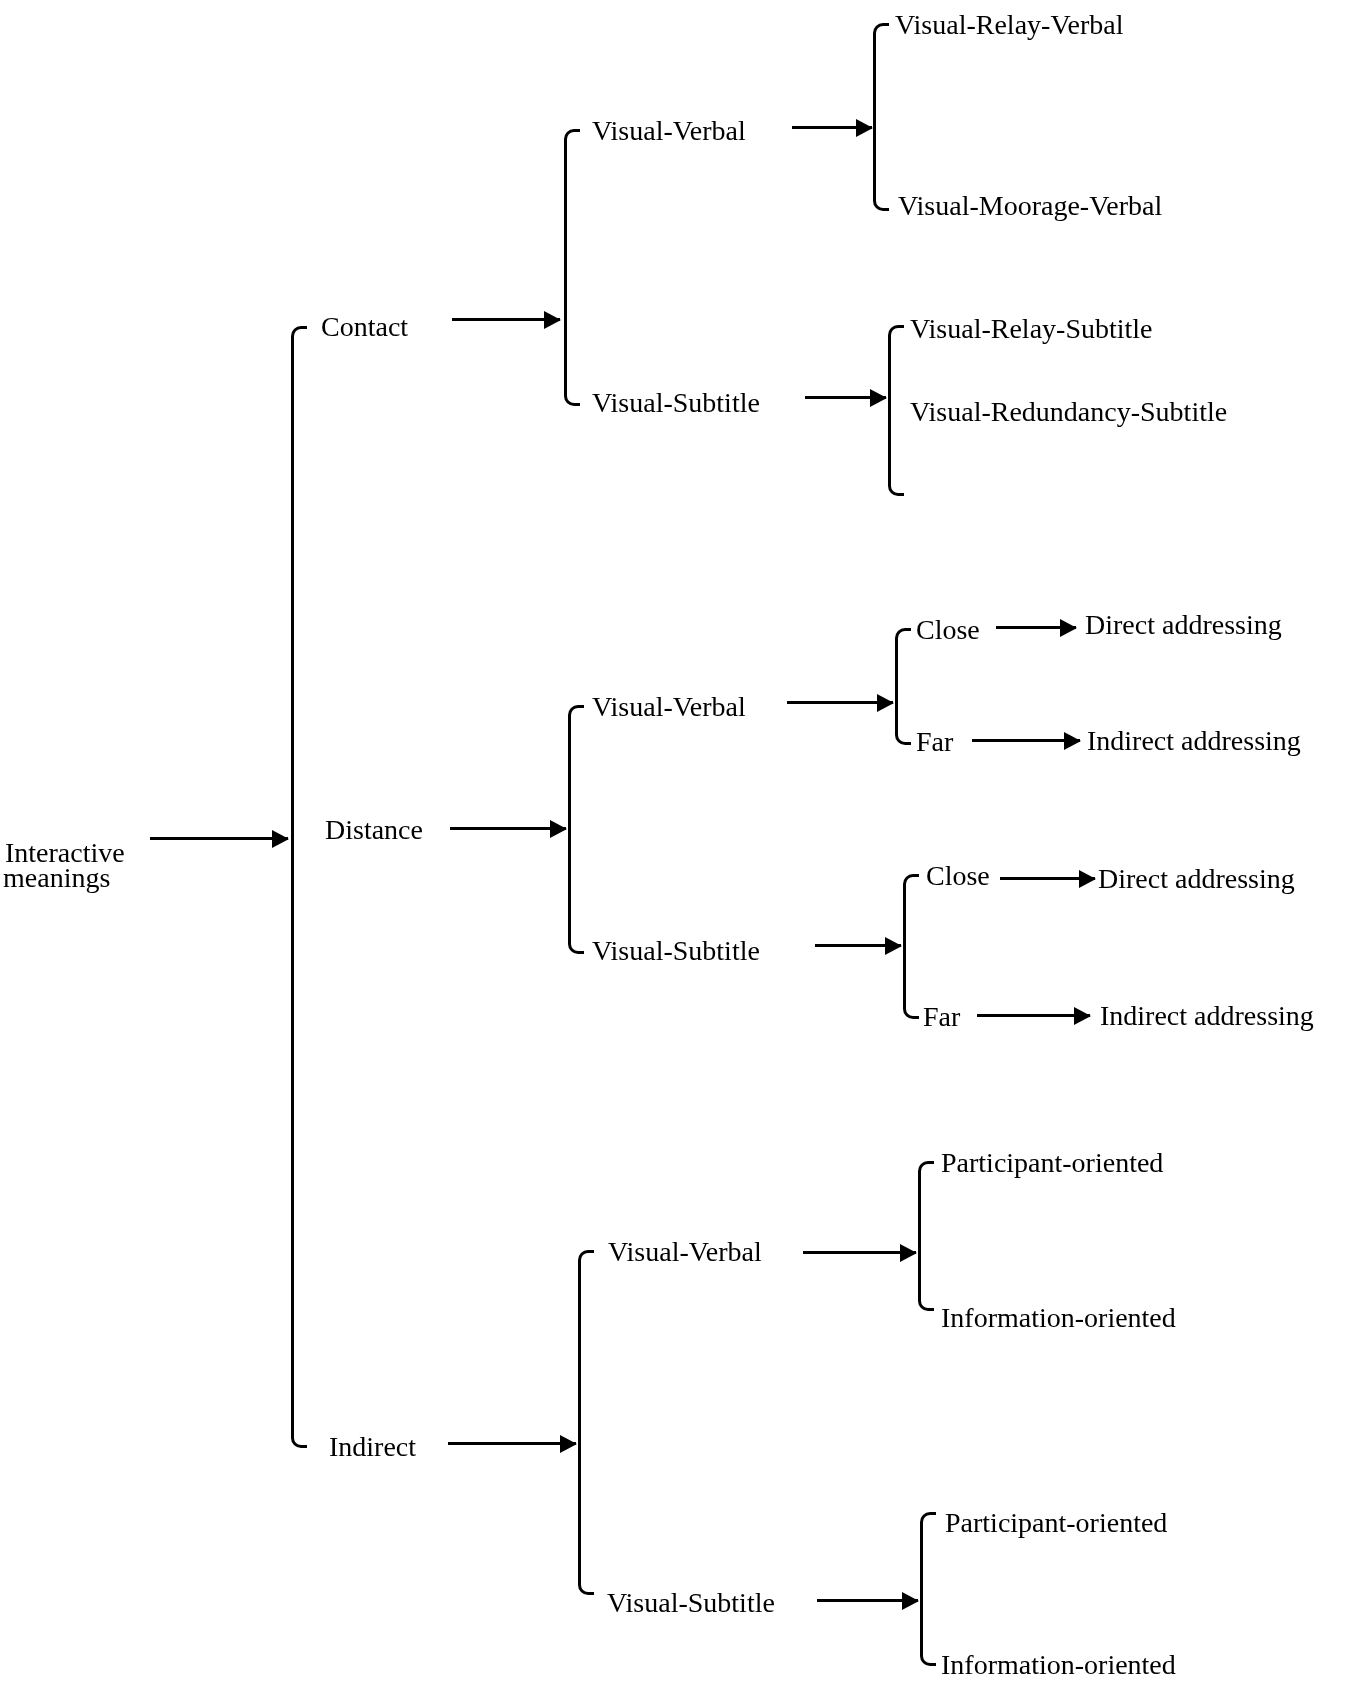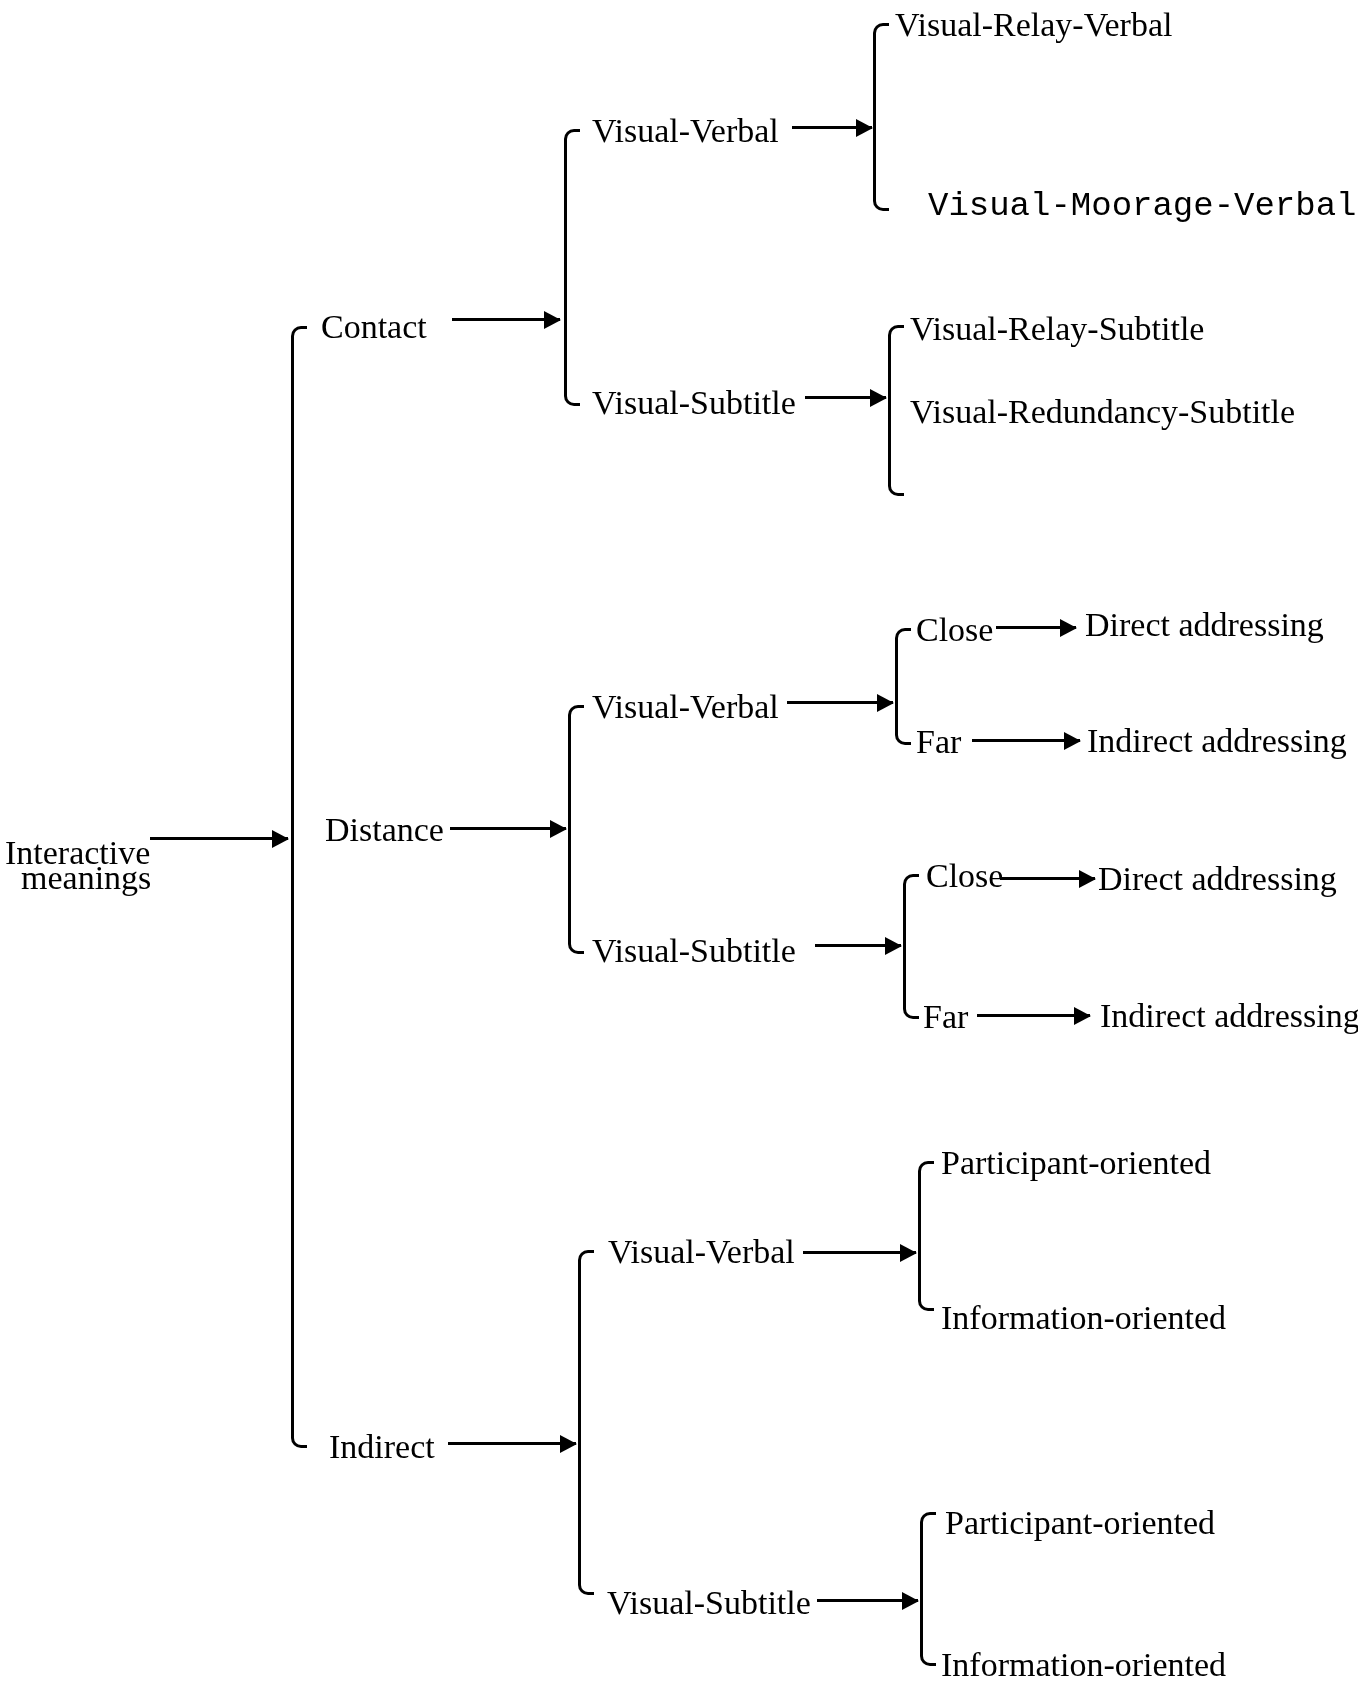--- a/index.html
+++ b/index.html
@@ -8,21 +8,21 @@
     width: 1358px;
     height: 1688px;
     background: #ffffff;
     font-family: "Liberation Serif", "DejaVu Serif", serif;
     color: #000000;
     overflow: hidden;
   }
   .lbl {
     position: absolute;
     white-space: nowrap;
-    font-size: 34px;
+    font-size: 28px;
     line-height: 1;
     transform: translateY(-50%);
   }
   .arrow {
     position: absolute;
     height: 3px;
     background: #000000;
   }
   .arrow::after {
     content: "";
@@ -44,34 +44,34 @@
     border-bottom: 3px solid #000000;
     border-radius: 10px 0 0 10px;
   }
 </style>
 </head>
 <body>
 
 <div class="canvas">
 
   <div class="lbl" style="left:5px; top:824px;margin-top:29px;">Interactive</div>
-  <div class="lbl" style="left:21px; top:878px;text-align:center;">meanings</div>
+  <div class="lbl" style="left:3px; top:878px;text-align:center;">meanings</div>
   <div class="arrow" style="left:150px; top:837px; width:138px;"></div>
 
   <div class="bracket" style="left:291px; top:326px; height:1122px;"></div>
 
   <div class="lbl" style="left:321px; top:327px;">Contact</div>
   <div class="arrow" style="left:452px; top:318px; width:108px;"></div>
   <div class="bracket" style="left:564px; top:129px; height:277px;"></div>
 
   <div class="lbl" style="left:592px; top:131px;">Visual-Verbal</div>
   <div class="arrow" style="left:792px; top:126px; width:80px;"></div>
   <div class="bracket" style="left:873px; top:23px; height:188px;"></div>
   <div class="lbl" style="left:895px; top:25px;">Visual-Relay-Verbal</div>
-  <div class="lbl" style="left:928px; top:206px;font-family:Liberation Mono, monospace;">Visual-Moorage-Verbal</div>
+  <div class="lbl" style="left:898px; top:206px;">Visual-Moorage-Verbal</div>
 
   <div class="lbl" style="left:592px; top:403px;">Visual-Subtitle</div>
   <div class="arrow" style="left:805px; top:396px; width:81px;"></div>
   <div class="bracket" style="left:888px; top:325px; height:171px;"></div>
   <div class="lbl" style="left:910px; top:329px;">Visual-Relay-Subtitle</div>
   <div class="lbl" style="left:910px; top:412px;">Visual-Redundancy-Subtitle</div>
 
   <div class="lbl" style="left:325px; top:830px;text-align:center;">Distance</div>
   <div class="arrow" style="left:450px; top:827px; width:116px;"></div>
   <div class="bracket" style="left:568px; top:705px; height:249px;"></div>

